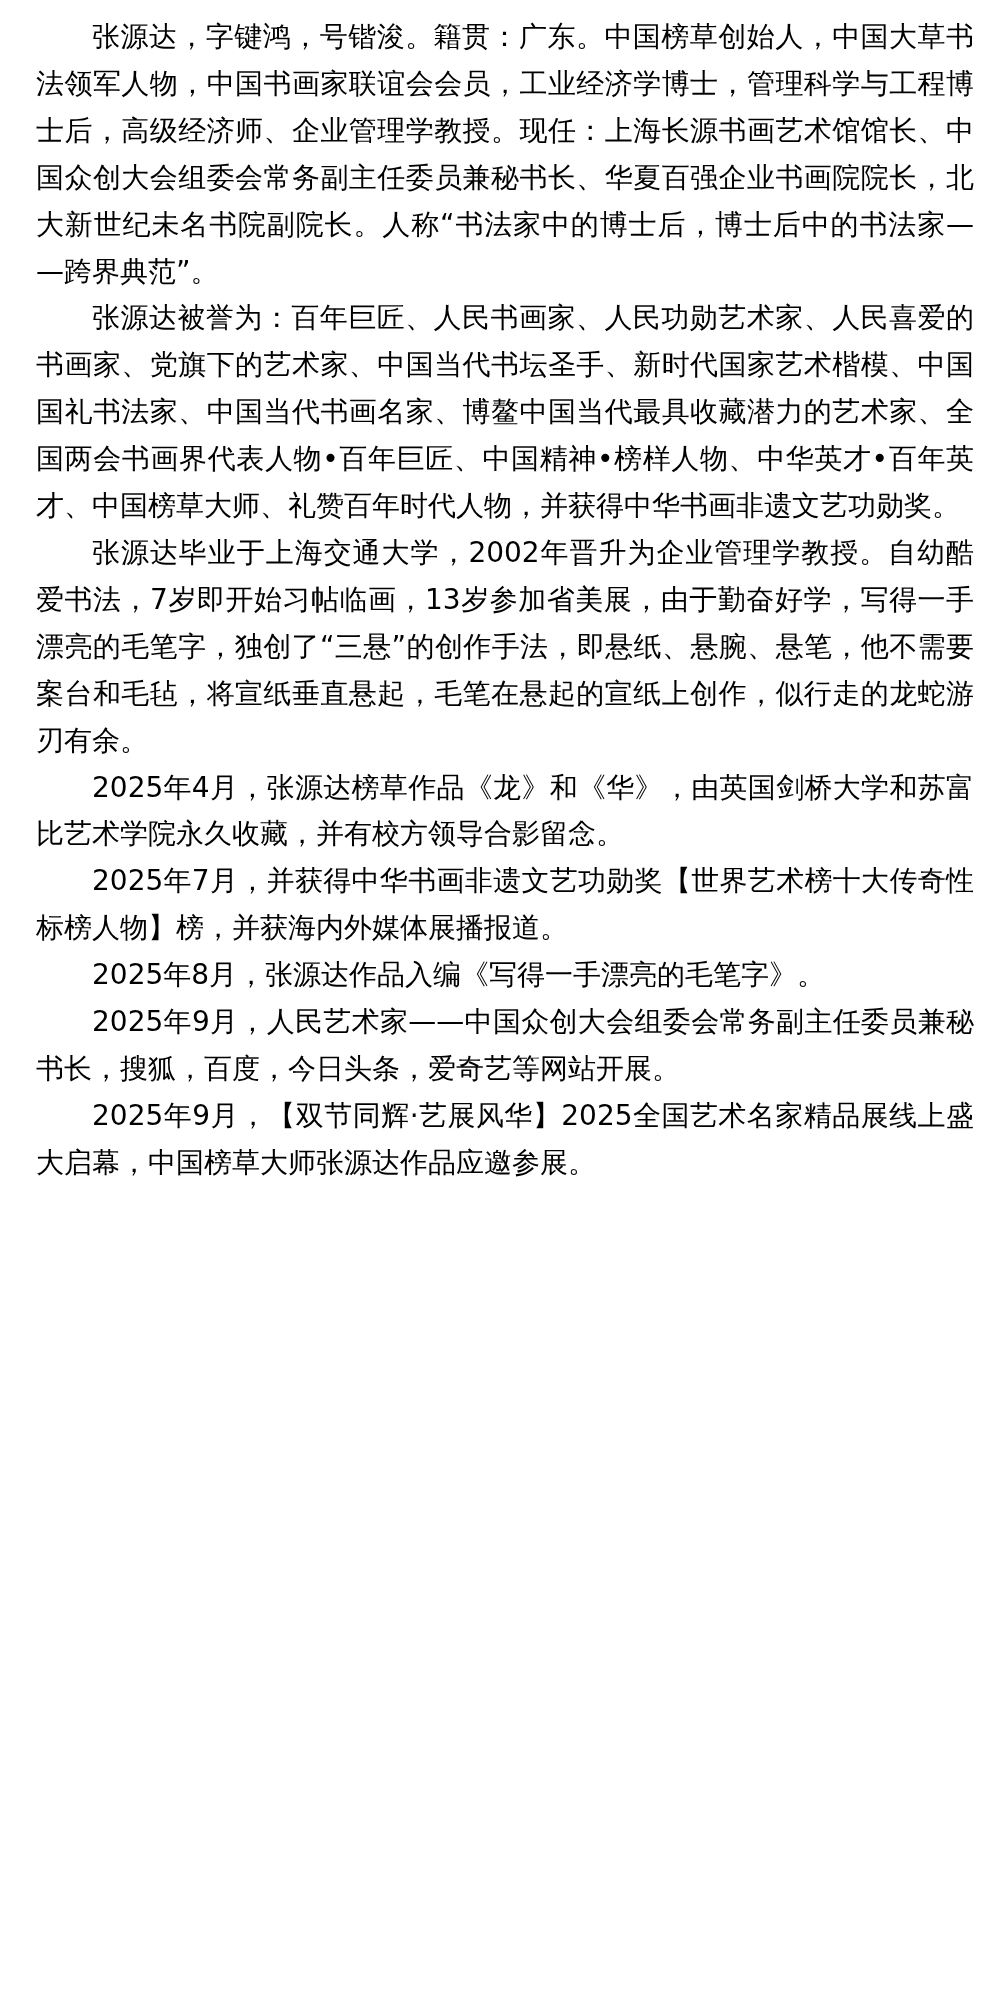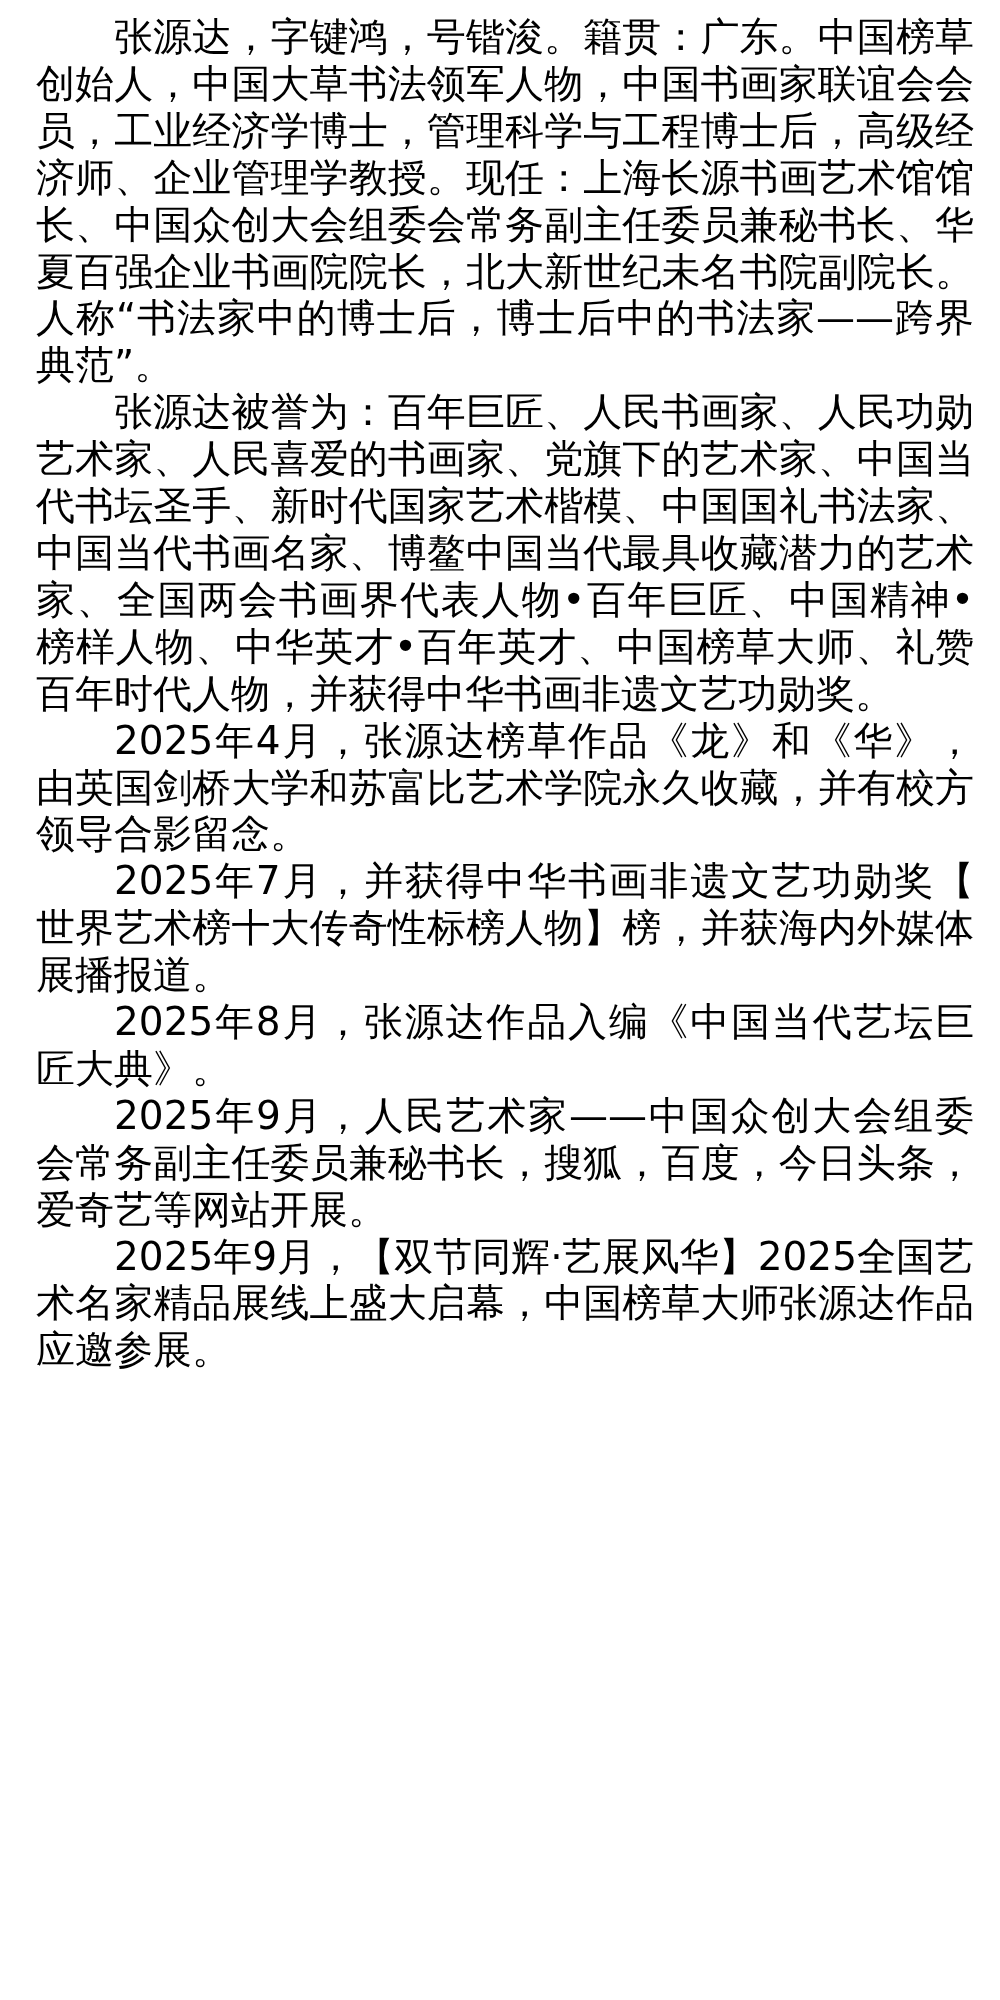--- a/index.html
+++ b/index.html
@@ -14,33 +14,34 @@
     background: #ffffff;
     box-sizing: border-box;
     padding: 14px 26px 0 36px;
     overflow: hidden;
   }
   .page p {
     margin: 0;
     padding: 0;
     text-indent: 2em;
     font-family: "DejaVu Sans", sans-serif;
-    font-size: 39px;
+    font-size: 28px;
     line-height: 46.9px;
     color: #000000;
     text-align: justify;
     word-break: break-all;
     line-break: anywhere;
     letter-spacing: 0;
   }
 </style>
 </head>
 <body>
 
 <div class="page">
   <p>张源达，字键鸿，号锴浚。籍贯：广东。中国榜草创始人，中国大草书法领军人物，中国书画家联谊会会员，工业经济学博士，管理科学与工程博士后，高级经济师、企业管理学教授。现任：上海长源书画艺术馆馆长、中国众创大会组委会常务副主任委员兼秘书长、华夏百强企业书画院院长，北大新世纪未名书院副院长。人称“书法家中的博士后，博士后中的书法家——跨界典范”。</p>
   <p>张源达被誉为：百年巨匠、人民书画家、人民功勋艺术家、人民喜爱的书画家、党旗下的艺术家、中国当代书坛圣手、新时代国家艺术楷模、中国国礼书法家、中国当代书画名家、博鳌中国当代最具收藏潜力的艺术家、全国两会书画界代表人物•百年巨匠、中国精神•榜样人物、中华英才•百年英才、中国榜草大师、礼赞百年时代人物，并获得中华书画非遗文艺功勋奖。</p>
+  <p>张源达毕业于上海交通大学，2002年晋升为企业管理学教授。自幼酷爱书法，7岁即开始习帖临画，13岁参加省美展，由于勤奋好学，写得一手漂亮的毛笔字，独创了“三悬”的创作手法，即悬纸、悬腕、悬笔，他不需要案台和毛毡，将宣纸垂直悬起，毛笔在悬起的宣纸上创作，似行走的龙蛇游刃有余。</p>
   <p>2025年4月，张源达榜草作品《龙》和《华》，由英国剑桥大学和苏富比艺术学院永久收藏，并有校方领导合影留念。</p>
   <p>2025年7月，并获得中华书画非遗文艺功勋奖【世界艺术榜十大传奇性标榜人物】榜，并获海内外媒体展播报道。</p>
-  <p>2025年8月，张源达作品入编《中国当代艺坛巨匠大典》。</p>
+  <p>2025年8月，张源达作品入编《写得一手漂亮的毛笔字》。</p>
   <p>2025年9月，人民艺术家——中国众创大会组委会常务副主任委员兼秘书长，搜狐，百度，今日头条，爱奇艺等网站开展。</p>
   <p>2025年9月，【双节同辉·艺展风华】2025全国艺术名家精品展线上盛大启幕，中国榜草大师张源达作品应邀参展。</p>
 </div>
 
 </body></html>

